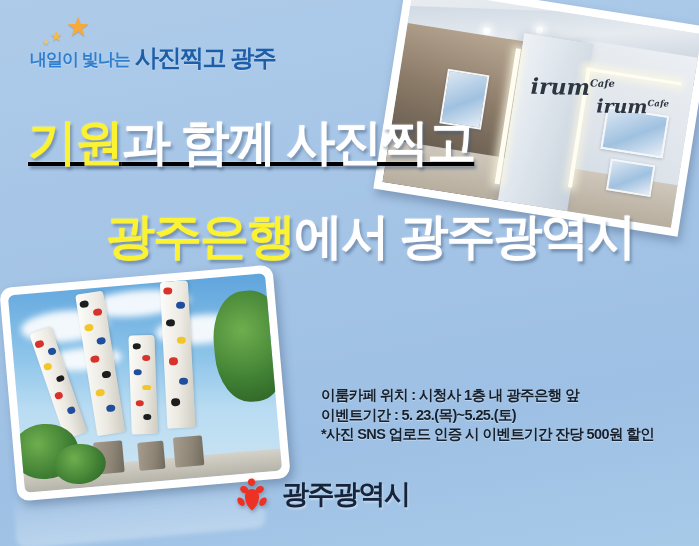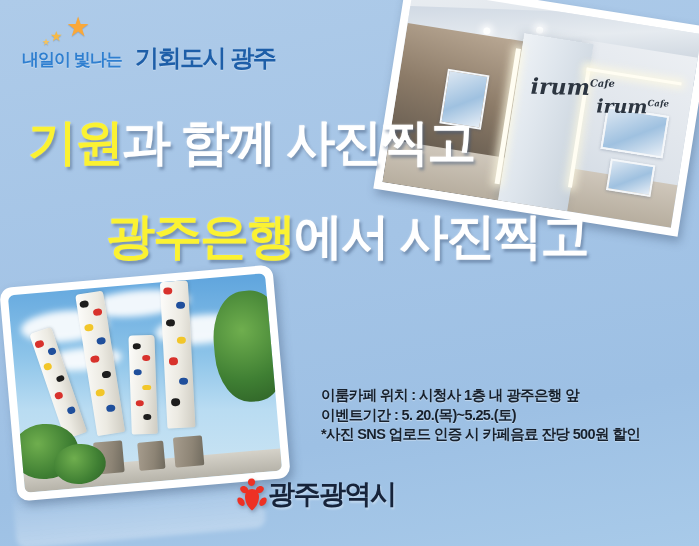--- a/index.html
+++ b/index.html
@@ -39,21 +39,21 @@
     position: absolute;
     color: #f9a83a;
     line-height: 1;
     text-shadow: 0 1px 1px rgba(90,110,140,.35);
   }
   .star.big  { left: 26px; top: -2px;  font-size: 27px; color: #f9a83a; }
   .star.mid  { left: 10px; top: 13px;  font-size: 14px; color: #f6b945; }
   .star.small{ left: 2px;  top: 22px;  font-size: 9px;  color: #f7c35a; }
   #brand .tagline {
     position: absolute;
-    left: 0;
+    left: 8px;
     bottom: 1px;
     font-size: 17px;
     font-weight: 700;
     color: #2f7fd0;
     letter-spacing: -1px;
     white-space: nowrap;
     text-shadow: 0 1px 1px rgba(255,255,255,.35);
   }
   #brand .cityname {
     position: absolute;
@@ -218,21 +218,21 @@
     position: absolute;
     white-space: nowrap;
     font-weight: 700;
     font-size: 49px;
     letter-spacing: -2px;
     line-height: 1;
     text-shadow:
       2px 3px 3px rgba(55,80,115,.45),
       0 0 2px rgba(255,255,255,.55);
   }
-  #hl-1 { left: 28px;  top: 118px; }
+  #hl-1 { left: 28px;  top: 118px; text-decoration: underline; }
   #hl-2 { left: 106px; top: 212px; }
   #hl-3 { left: 182px; top: 300px; }
   .hl-accent { color: #fbf232; }
   .hl-plain  { color: #ffffff; }
 
   
   #details {
     position: absolute;
     left: 283px;
     top: 386px;
@@ -247,20 +247,21 @@
   #details div { white-space: nowrap; margin-left: 38px; }
 
   
   #footer {
     position: absolute;
     left: 236px;
     top: 476px;
     z-index: 35;
     display: flex;
     align-items: center;
+    gap: 14px;
   }
   #city-emblem {
     position: relative;
     width: 32px;
     height: 34px;
     filter: drop-shadow(1px 2px 2px rgba(50,70,100,.4));
   }
   #footer .city-label {
     font-size: 27px;
     font-weight: 700;
@@ -275,21 +276,21 @@
 
 <div id="poster">
 
   <div id="brand">
     <div class="stars">
       <span class="star big">★</span>
       <span class="star mid">★</span>
       <span class="star small">★</span>
     </div>
     <div class="tagline">내일이 빛나는</div>
-    <div class="cityname">기회도시 광주</div>
+    <div class="cityname">사진찍고 광주</div>
   </div>
 
   <div class="photo" id="photo-cafe">
     <div class="inner">
       <div class="cafe-ceiling"></div>
       <div class="cafe-light" style="left:26%;top:14%"></div>
       <div class="cafe-light" style="left:44%;top:9%"></div>
       <div class="cafe-light" style="left:62%;top:17%"></div>
       <div class="cafe-light" style="left:34%;top:24%"></div>
       <div class="cafe-wall-l"></div>
@@ -368,28 +369,28 @@
       <div class="bush" style="left:12%;bottom:2%;width:20%;height:20%;"></div>
       <div class="bush" style="right:-6%;top:8%;width:28%;height:56%;border-radius:45%;"></div>
     </div>
   </div>
 
   <div id="headline">
     <div class="hl-line" id="hl-1">
       <span class="hl-accent">기원</span><span class="hl-plain">과 함께 사진찍고</span>
     </div>
     <div class="hl-line" id="hl-2">
-      <span class="hl-accent">광주은행</span><span class="hl-plain">에서 사진찍고</span>
+      <span class="hl-accent">광주은행</span><span class="hl-plain">에서 광주광역시</span>
     </div>
   </div>
 
   <div id="details">
     <div>이룸카페 위치 : 시청사 1층 내 광주은행 앞</div>
-    <div>이벤트기간 : 5. 20.(목)~5.25.(토)</div>
-    <div>*사진 SNS 업로드 인증 시 카페음료 잔당 500원 할인</div>
+    <div>이벤트기간 : 5. 23.(목)~5.25.(토)</div>
+    <div>*사진 SNS 업로드 인증 시 이벤트기간 잔당 500원 할인</div>
   </div>
 
   <div id="footer">
     <span id="city-emblem">
       <svg viewBox="0 0 64 68" width="32" height="34" aria-hidden="true">
         <g fill="#ed3124">
           <path d="M31 3c5 0 8 4 7 9-1 4-4 6-7 6s-6-2-7-6c-1-5 2-9 7-9z"></path>
           <path d="M9 21c3-4 9-4 13 0 3 3 4 7 2 9-2 3-7 3-11 1-4-3-6-7-4-10z"></path>
           <path d="M55 21c2 3 0 7-4 10-4 2-9 2-11-1-2-2-1-6 2-9 4-4 10-4 13 0z"></path>
           <path d="M32 24c8 0 14 7 14 16 0 11-7 22-14 27-7-5-14-16-14-27 0-9 6-16 14-16z"></path>

